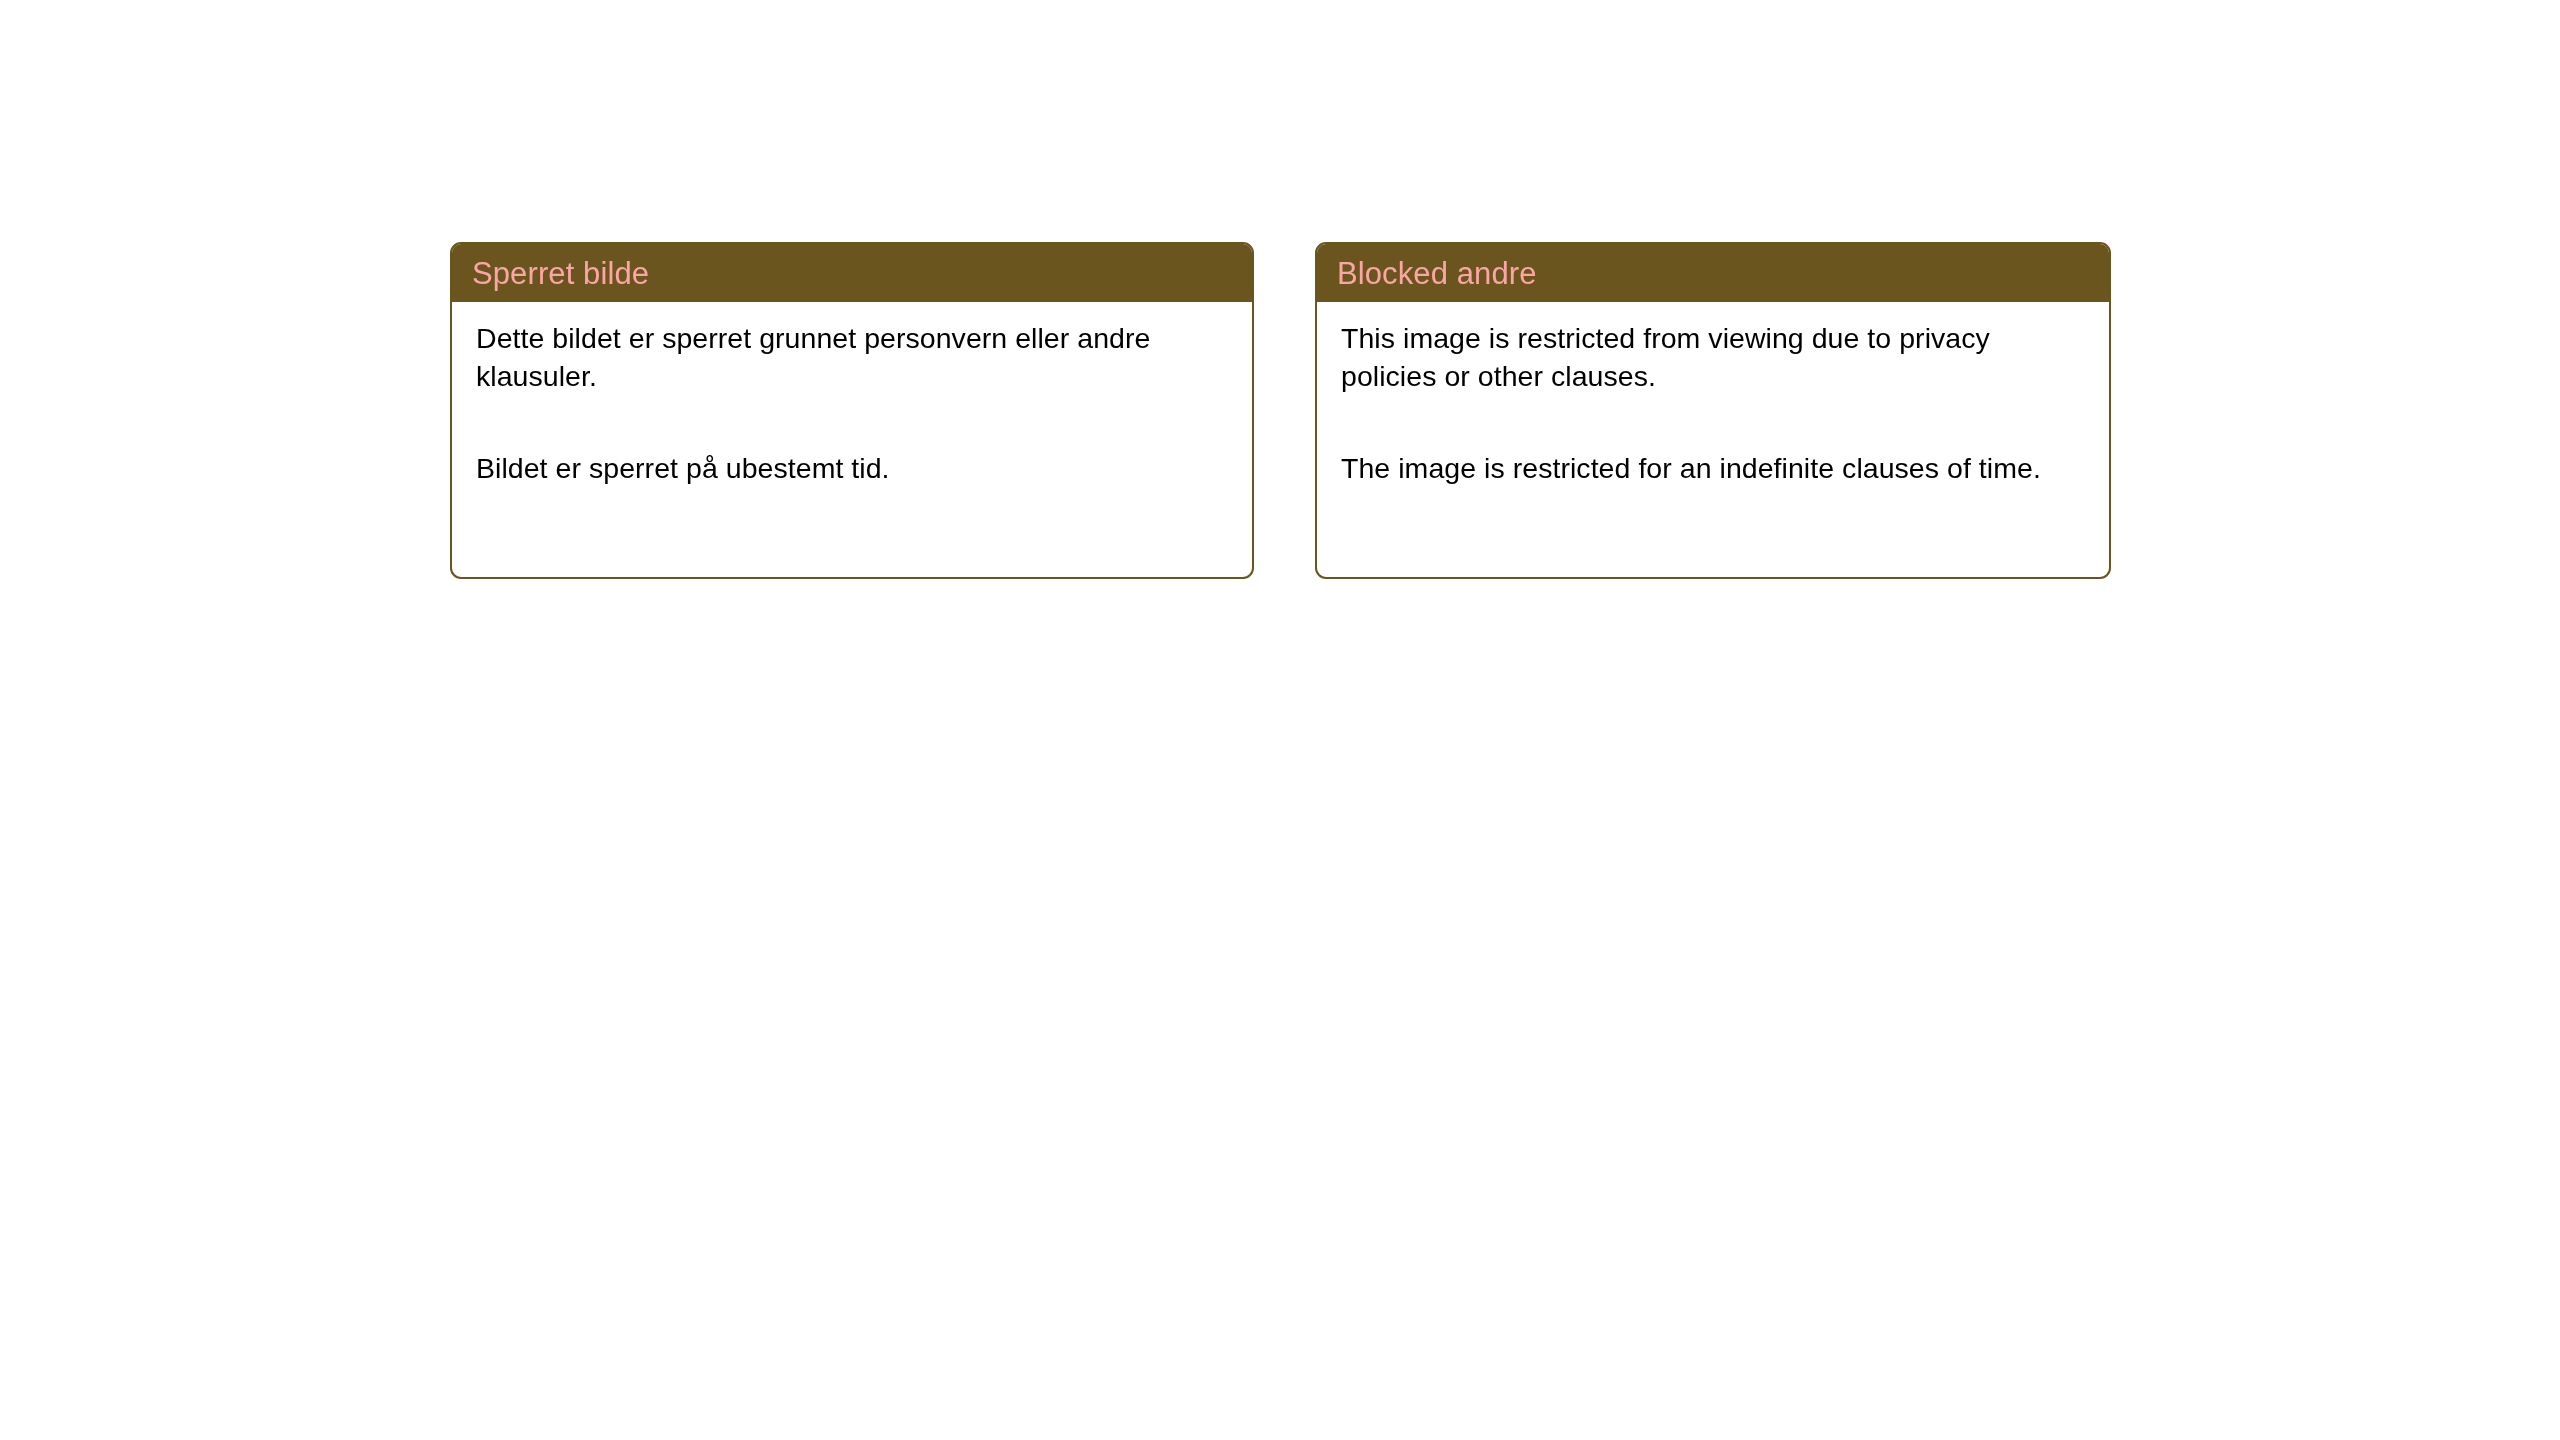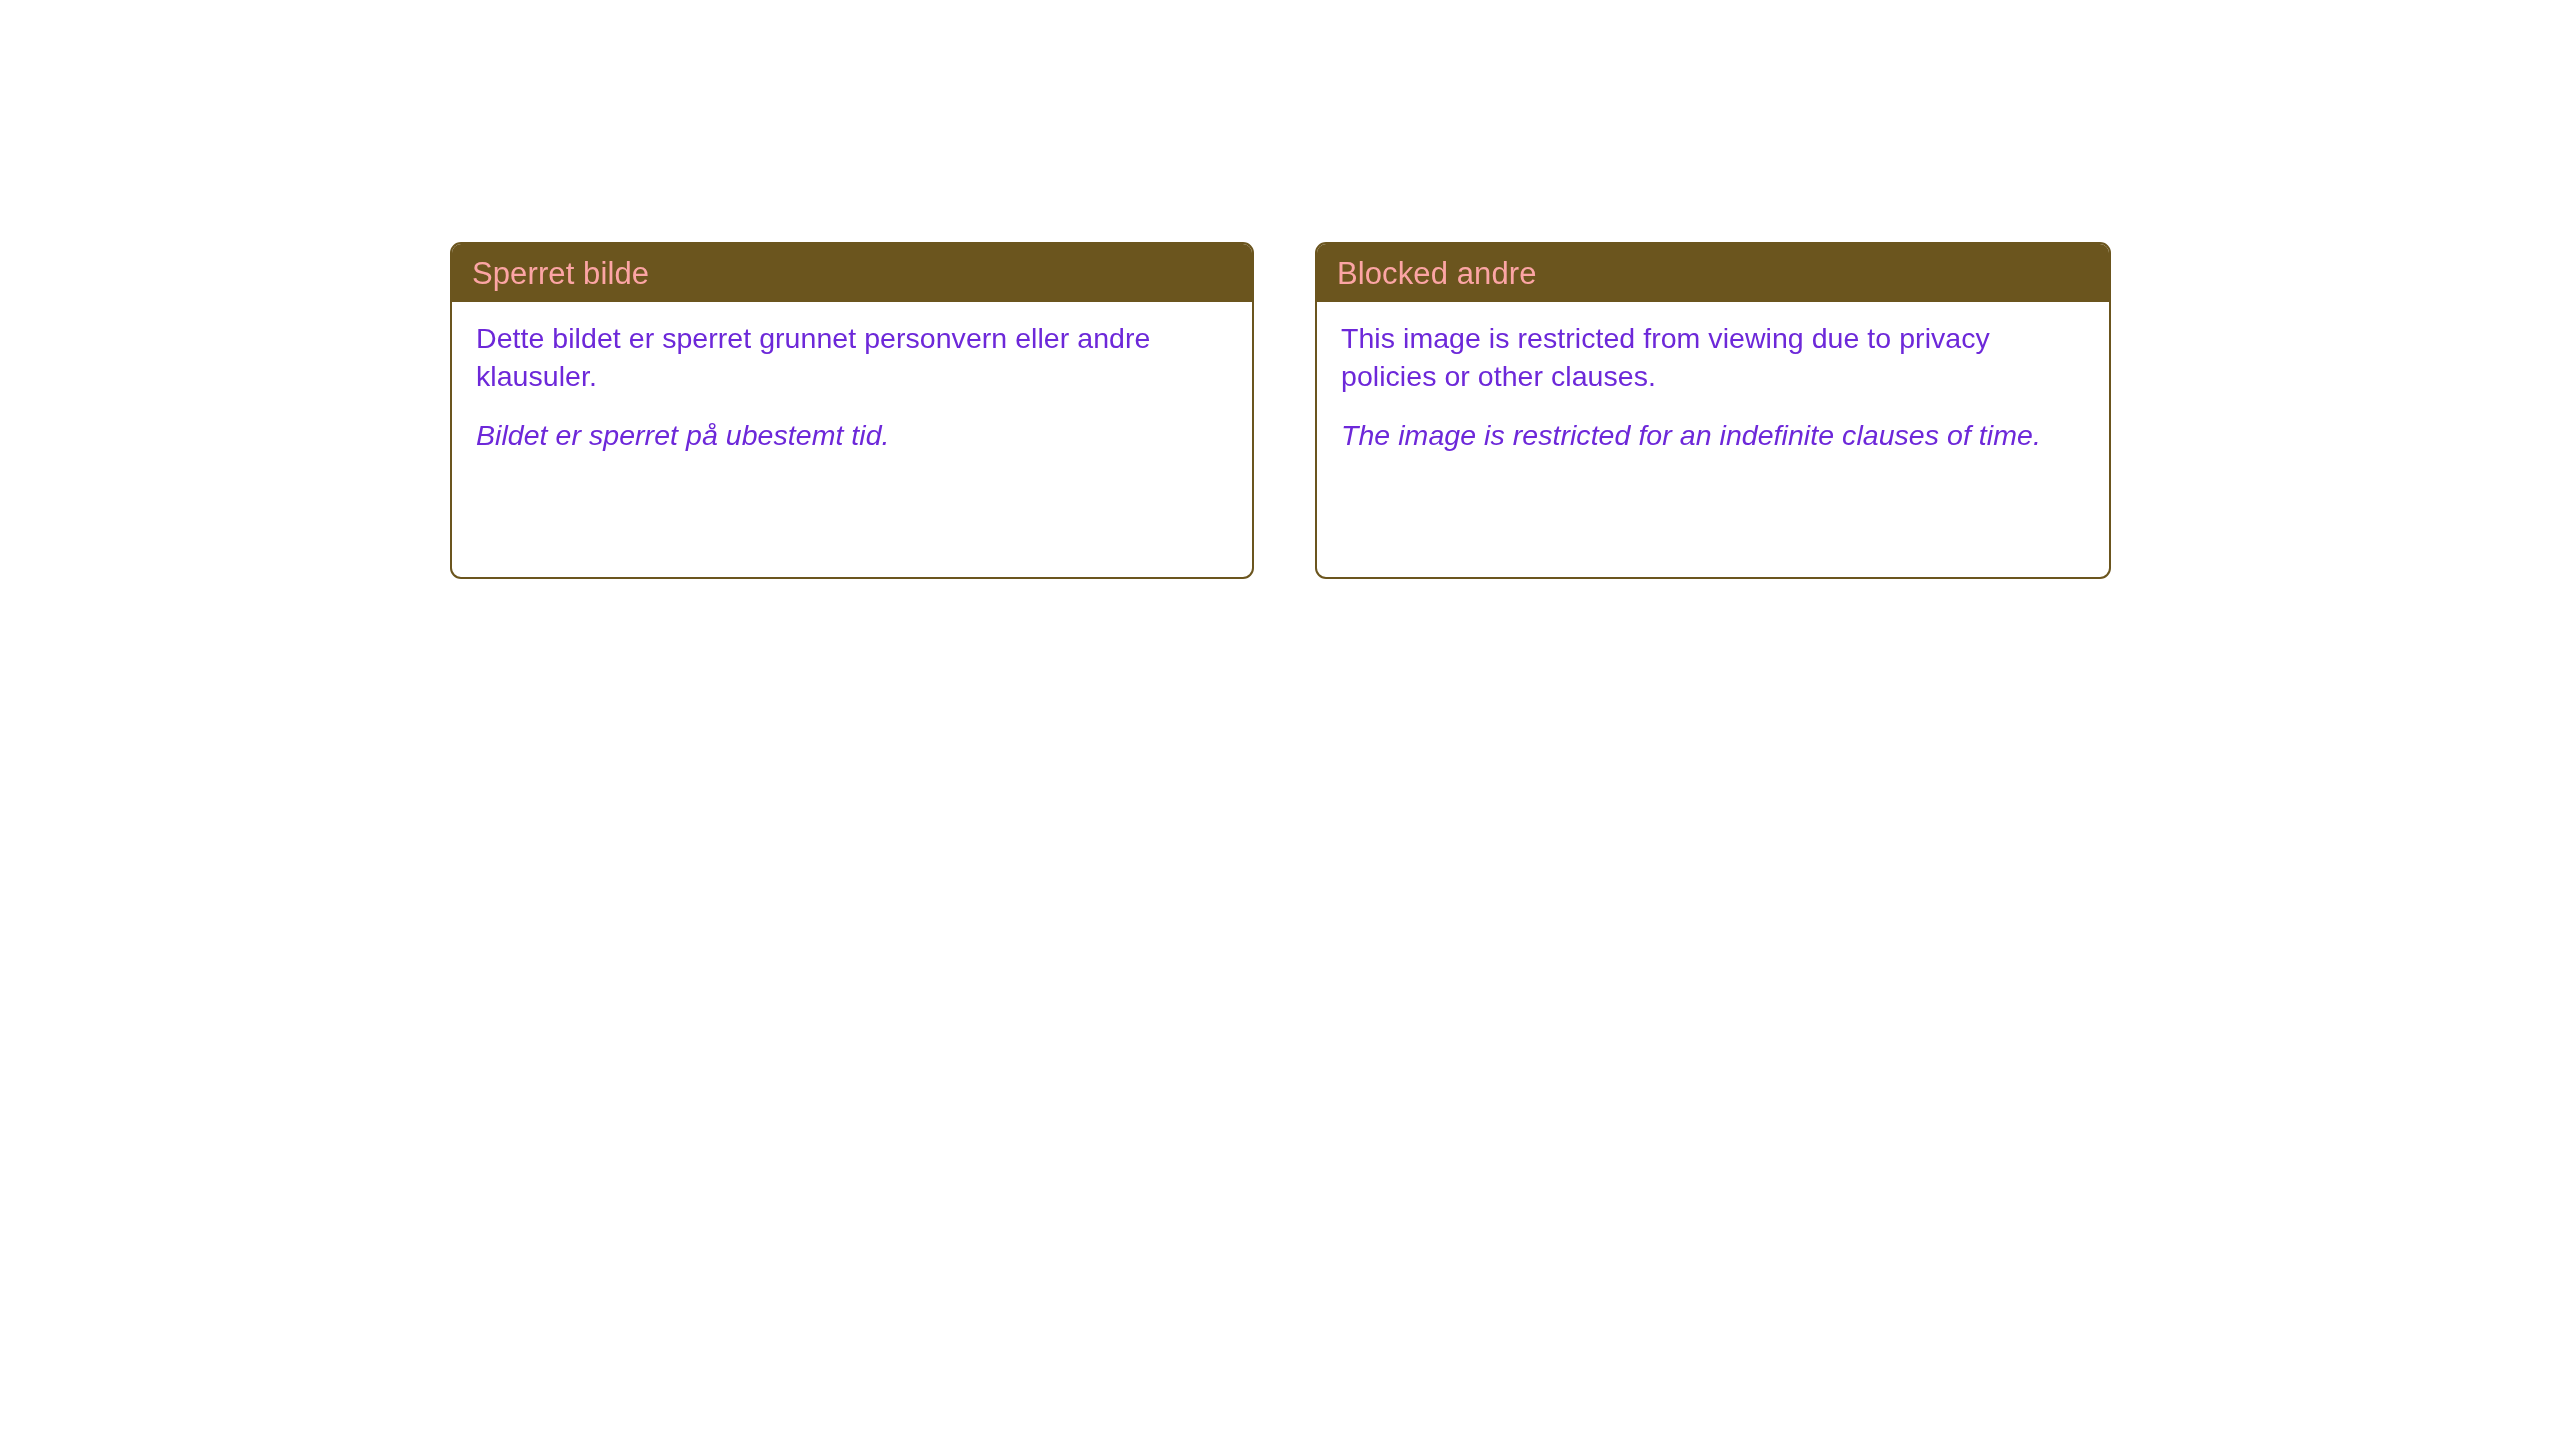--- a/index.html
+++ b/index.html
@@ -66,30 +66,29 @@
     white-space: nowrap;
   }
 
   .panel-body {
     box-sizing: border-box;
     padding: 18px 22px 0 24px;
   }
 
   .panel-body p {
     margin: 0;
-    color: #6d28d9;
+    color: #000000;
     font-size: 28.5px;
     line-height: 1.33;
     font-weight: 400;
     letter-spacing: 0.05px;
   }
 
   .panel-body p + p {
-    margin-top: 21px;
-    font-style: italic;
+    margin-top: 54px;
   }
 </style>
 </head>
 <body>
 
 <div class="stage">
 
   <section class="panel panel--no">
     <div class="panel-header">
       <span class="panel-title">Sperret bilde</span>

